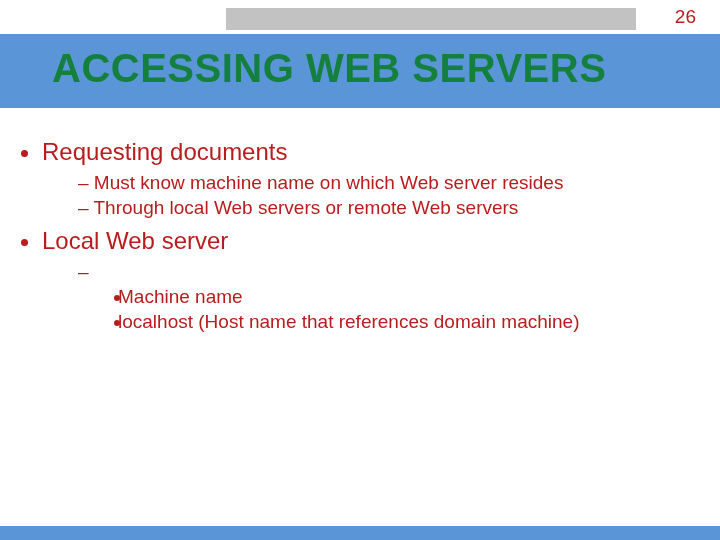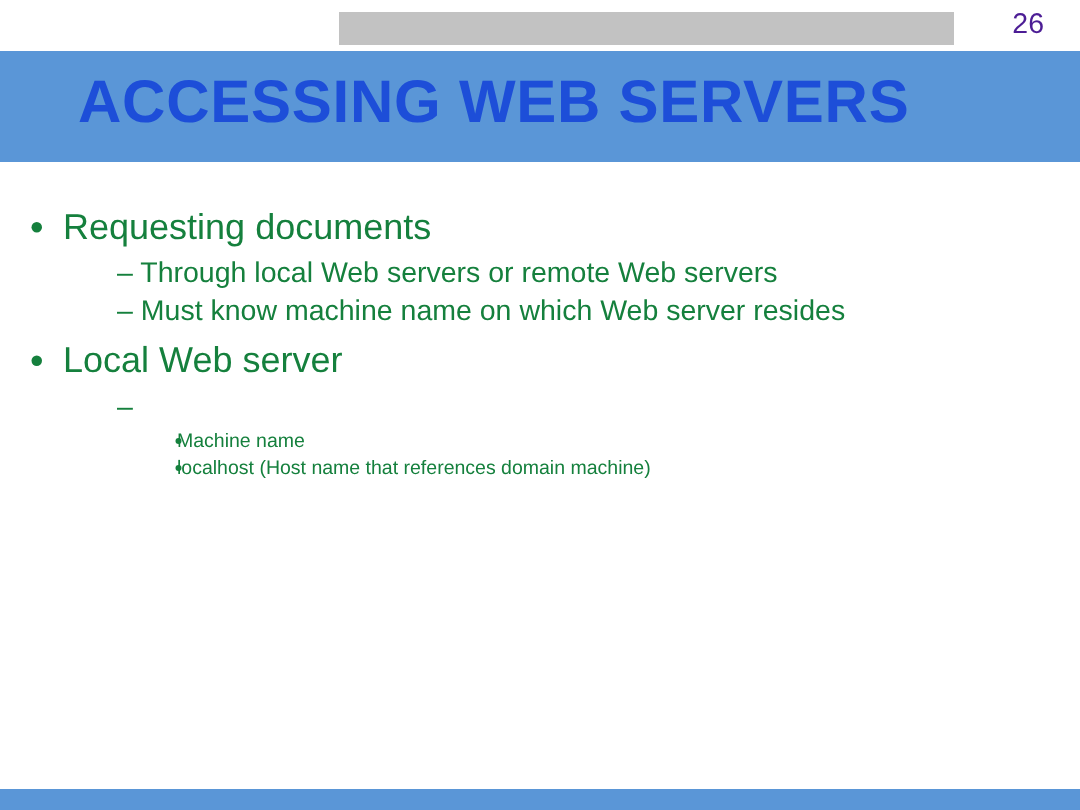--- a/index.html
+++ b/index.html
@@ -1,51 +1,51 @@
 <!DOCTYPE html>
 <html><head>
 <meta charset="utf-8">
 <style>
   * { margin: 0; padding: 0; box-sizing: border-box; }
   html, body { width: 720px; height: 540px; font-family: Arial, Helvetica, sans-serif; background: #fff; }
   .slide { position: relative; width: 720px; height: 540px; background: #fff; }
   .topbar { position: absolute; left: 0; top: 0; right: 0; height: 34px; }
   .topbar .grey { position: absolute; left: 226px; top: 8px; width: 410px; height: 22px; background: #c2c2c2; }
-  .topbar .pagenum { position: absolute; right: 24px; top: 6px; font-size: 19px; font-weight: 400; color: #4c1d95; }
+  .topbar .pagenum { position: absolute; right: 24px; top: 6px; font-size: 19px; font-weight: 400; color: #b91c1c; }
   .titlebar { position: absolute; left: 0; top: 34px; width: 720px; height: 74px; background: #5a96d7; }
-  .title { position: absolute; left: 52px; top: 46px; font-size: 40px; font-weight: 700; color: #1d4ed8; letter-spacing: 0.5px; }
+  .title { position: absolute; left: 52px; top: 46px; font-size: 40px; font-weight: 700; color: #15803d; letter-spacing: 0.5px; }
   .body { position: absolute; left: 20px; top: 130px; width: 680px; }
-  ul.lvl1 { list-style: disc; padding-left: 22px; font-size: 24px; color: #15803d; }
+  ul.lvl1 { list-style: disc; padding-left: 22px; font-size: 24px; color: #b91c1c; }
   ul.lvl1 > li { margin-bottom: 8px; margin-top: 8px; }
   ul.lvl2 { list-style: none; padding-left: 36px; font-size: 19px; margin-top: 6px; }
   ul.lvl2 > li { margin: 3px 0; text-indent: -14px; padding-left: 14px; }
   ul.lvl2 > li::before { content: "– "; }
-  ul.lvl3 { list-style: disc; padding-left: 40px; font-size: 13px; margin-top: 2px; }
+  ul.lvl3 { list-style: disc; padding-left: 40px; font-size: 19px; margin-top: 2px; }
   ul.lvl3 > li { margin: 3px 0; }
   .u { }
   .footer { position: absolute; left: 0; bottom: 0; width: 720px; height: 14px; background: #5a96d7; }
 </style>
 </head>
 <body>
 
 <div class="slide">
   <div class="topbar">
     <div class="grey"></div>
     <div class="pagenum">26</div>
   </div>
   <div class="titlebar"></div>
   <div class="title">ACCESSING WEB SERVERS</div>
 
   <div class="body">
     <ul class="lvl1">
       <li>
         <span>Requesting documents</span>
         <ul class="lvl2">
+          <li>Must know machine name on which Web server resides</li>
           <li>Through local Web servers or remote Web servers</li>
-          <li>Must know machine name on which Web server resides</li>
         </ul>
       </li>
       <li>
         <span>Local Web server</span>
         <ul class="lvl2">
           <li>
             <ul class="lvl3">
               <li>Machine name</li>
               <li><span class="u">localhost</span><span> (Host name that references domain machine)</span></li>
             </ul>

